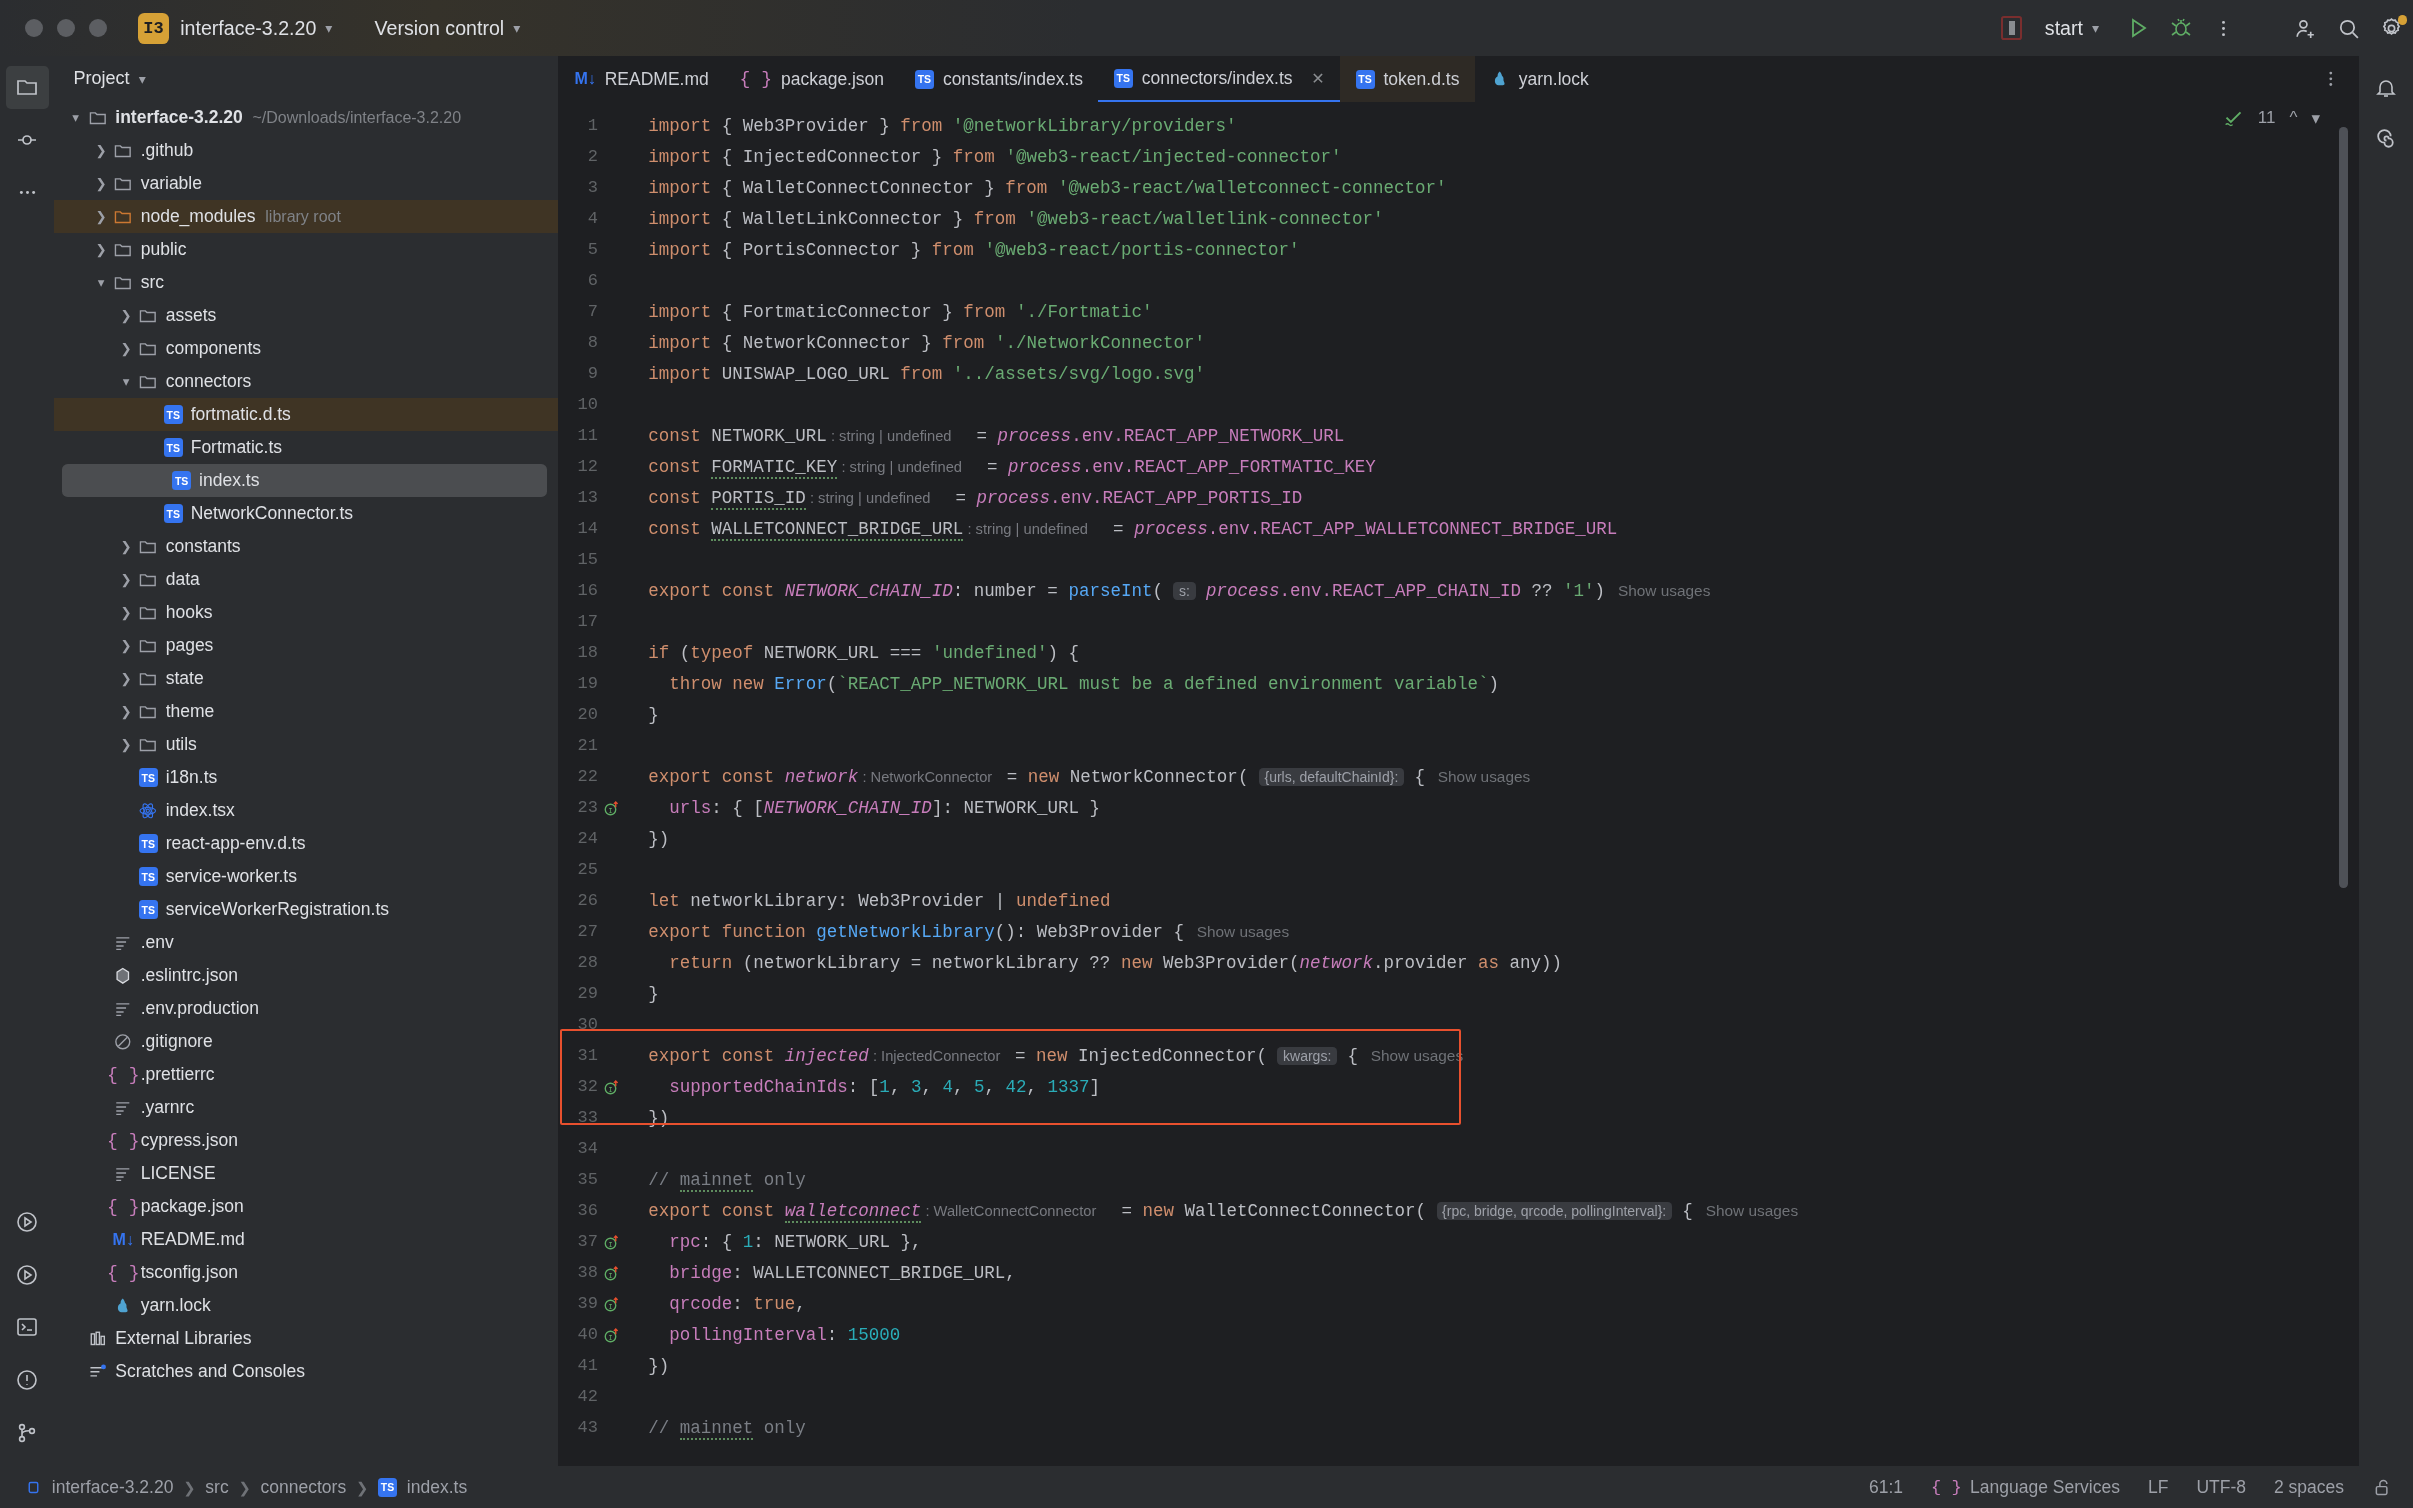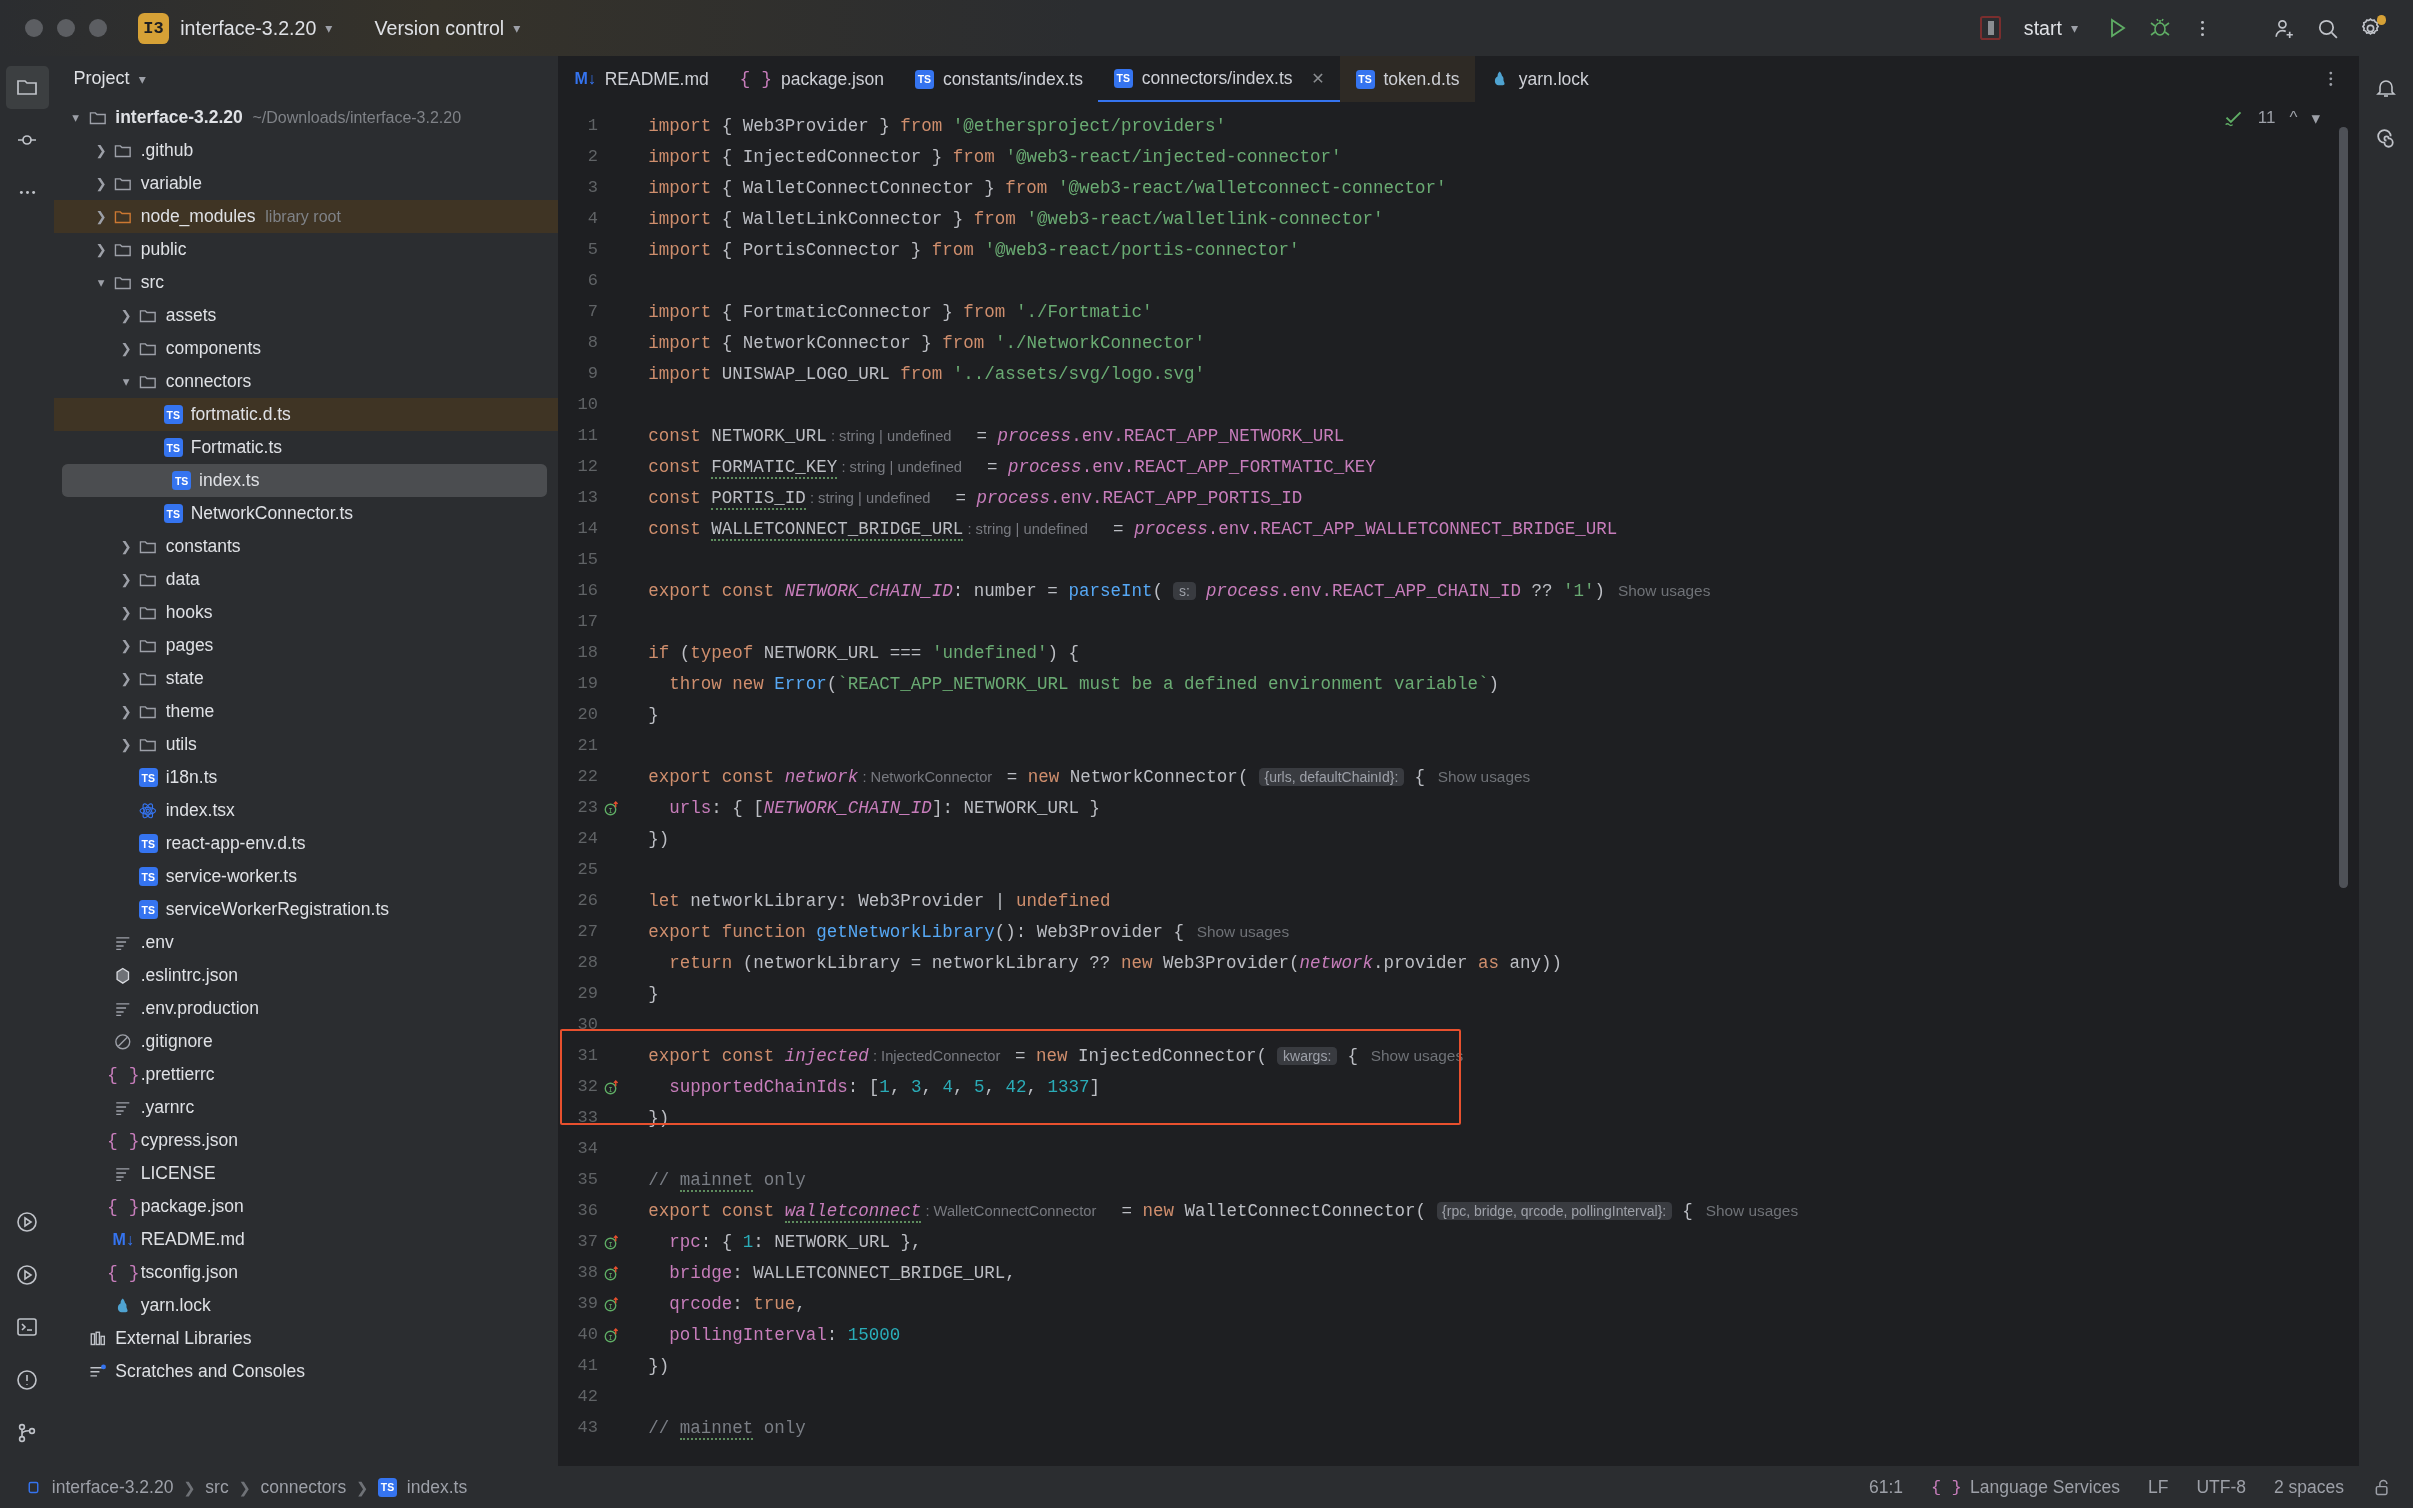--- a/index.html
+++ b/index.html
@@ -21,21 +21,21 @@
   .traffic span { width: 18px; height: 18px; border-radius: 50%; background: #5C5E62; display: block; }
   .proj-badge {
     width: 31px; height: 31px; border-radius: 6.3px; background: #D6A136;
     color: #1E1F22; font-size: 17px; font-weight: bold; display: flex;
     align-items: center; justify-content: center; margin-left: 31px;
     font-family: "Liberation Mono", monospace;
   }
   .tb-text { color: #DFE1E5; font-size: 19.6px; margin-left: 11.2px; white-space: nowrap; }
   .chev { color: #9DA0A8; font-size: 14px; margin-left: 9px; }
   .tb-group { display: flex; align-items: center; }
-  .tb-right { margin-left: auto; display: flex; align-items: center; gap: 0px; padding-right: 21px; }
+  .tb-right { margin-left: auto; display: flex; align-items: center; gap: 0px; }
   .run-badge {
     width: 21px; height: 24px; border: 2.1px solid #7A2E2E; border-radius: 2.8px;
     background: #2B2D30; display: flex; align-items: center; justify-content: center;
   }
   .run-badge i { display:block; width: 5.6px; height: 14px; background: #8A8D91; }
   .icon-btn { width: 43px; height: 43px; display: flex; align-items: center; justify-content: center; position: relative; }
   svg { display: block; }
 
   
   .toolstrip {
@@ -692,21 +692,21 @@
         <svg width="19.6" height="19.6" viewBox="0 0 24 24" fill="#9DA0A8">
           <circle cx="12" cy="5" r="1.7"></circle>
           <circle cx="12" cy="12" r="1.7"></circle>
           <circle cx="12" cy="19" r="1.7"></circle>
         </svg>
       </div>
     </div>
   <div class="code-wrap">
     <div class="gutter"></div>
     <div class="code-lines" id="codelines">
-        <div class="cl"><span class="ln">1</span><span class="gmark"></span><span class="code"><span class="k">import </span><span>{ Web3Provider } </span><span class="k">from </span><span class="s">'@ethersproject/providers'</span></span></div>
+        <div class="cl"><span class="ln">1</span><span class="gmark"></span><span class="code"><span class="k">import </span><span>{ Web3Provider } </span><span class="k">from </span><span class="s">'@networkLibrary/providers'</span></span></div>
         <div class="cl"><span class="ln">2</span><span class="gmark"></span><span class="code"><span class="k">import </span><span>{ InjectedConnector } </span><span class="k">from </span><span class="s">'@web3-react/injected-connector'</span></span></div>
         <div class="cl"><span class="ln">3</span><span class="gmark"></span><span class="code"><span class="k">import </span><span>{ WalletConnectConnector } </span><span class="k">from </span><span class="s">'@web3-react/walletconnect-connector'</span></span></div>
         <div class="cl"><span class="ln">4</span><span class="gmark"></span><span class="code"><span class="k">import </span><span>{ WalletLinkConnector } </span><span class="k">from </span><span class="s">'@web3-react/walletlink-connector'</span></span></div>
         <div class="cl"><span class="ln">5</span><span class="gmark"></span><span class="code"><span class="k">import </span><span>{ PortisConnector } </span><span class="k">from </span><span class="s">'@web3-react/portis-connector'</span></span></div>
         <div class="cl"><span class="ln">6</span><span class="gmark"></span><span class="code"></span></div>
         <div class="cl"><span class="ln">7</span><span class="gmark"></span><span class="code"><span class="k">import </span><span>{ FortmaticConnector } </span><span class="k">from </span><span class="s">'./Fortmatic'</span></span></div>
         <div class="cl"><span class="ln">8</span><span class="gmark"></span><span class="code"><span class="k">import </span><span>{ NetworkConnector } </span><span class="k">from </span><span class="s">'./NetworkConnector'</span></span></div>
         <div class="cl"><span class="ln">9</span><span class="gmark"></span><span class="code"><span class="k">import </span><span>UNISWAP_LOGO_URL </span><span class="k">from </span><span class="s">'../assets/svg/logo.svg'</span></span></div>
         <div class="cl"><span class="ln">10</span><span class="gmark"></span><span class="code"></span></div>
         <div class="cl"><span class="ln">11</span><span class="gmark"></span><span class="code"><span class="k">const </span><span>NETWORK_URL</span><span class="hint"> : string | undefined </span><span>  = </span><span class="pi">process</span><span class="p">.env.REACT_APP_NETWORK_URL</span></span></div>

